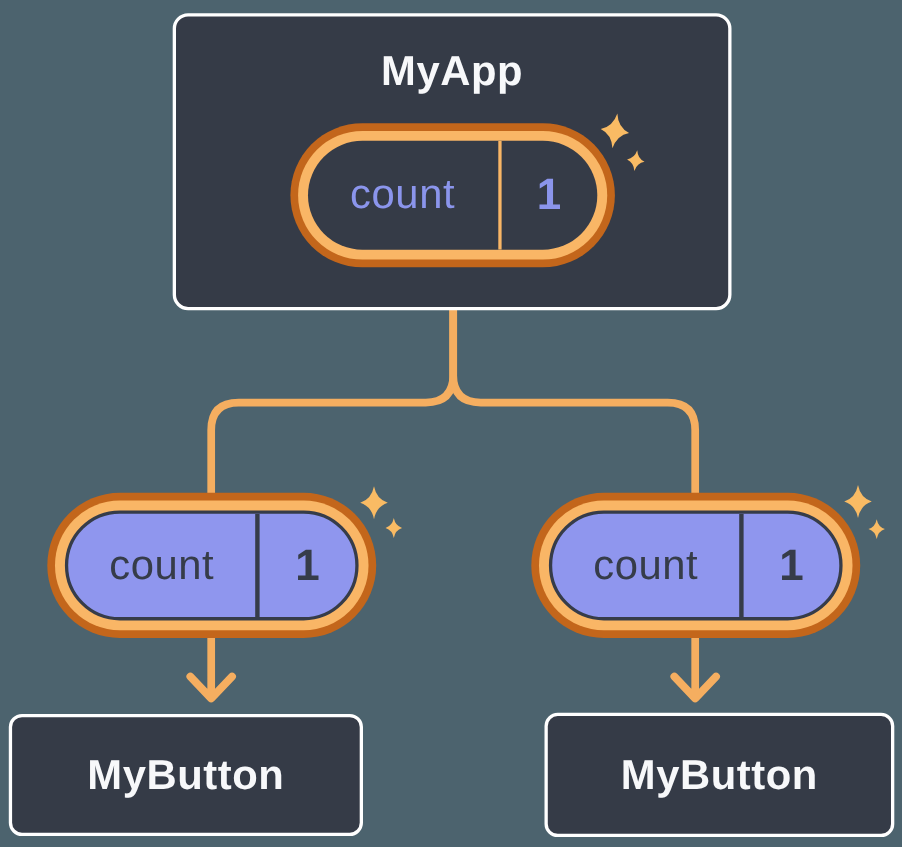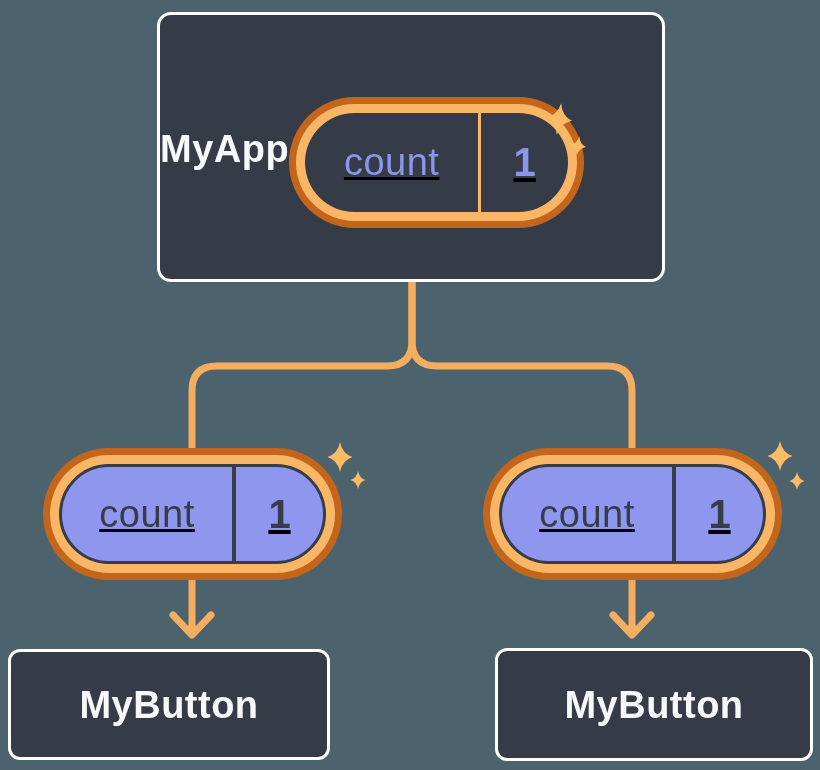--- a/index.html
+++ b/index.html
@@ -10,29 +10,29 @@
   *{margin:0;padding:0;box-sizing:border-box;}
   html,body{width:820px;height:770px;overflow:hidden;}
   body{background:var(--background);font-family:"Liberation Sans",sans-serif;position:relative;}
   .canvas{position:relative;width:820px;height:770px;}
   svg.layer{position:absolute;left:0;top:0;pointer-events:none;}
   #connector-layer{z-index:1;}
   #sparkle-layer{z-index:5;}
   .connector-path{stroke:var(--connector);stroke-width:7;fill:none;stroke-linecap:round;stroke-linejoin:round;}
   .sparkle{fill:var(--sparkle);}
   .component-box{position:absolute;background:var(--box-fill);border:3px solid var(--box-border);
-    border-radius:14px;z-index:2;display:flex;flex-direction:row;align-items:center;}
+    border-radius:14px;z-index:2;display:flex;flex-direction:column;align-items:center;}
   .component-title{color:var(--box-text);font-size:38px;font-weight:700;letter-spacing:.5px;line-height:40px;}
   #root-box{left:157px;top:12px;width:508px;height:270px;padding-top:30px;}
   #root-box .component-title{margin-bottom:27px;}
   #left-button-box{left:8px;top:649px;width:322px;height:111px;border-radius:12px;justify-content:center;}
   #right-button-box{left:495px;top:648px;width:318px;height:113px;border-radius:12px;justify-content:center;}
   .pill-outer{background:var(--ring-outer);border-radius:999px;padding:7px;z-index:2;}
   .pill-amber{background:var(--ring-inner);border-radius:999px;padding:9px;height:100%;}
-  .pill-core{display:flex;align-items:stretch;border-radius:999px;overflow:hidden;height:100%;text-decoration:underline;}
+  .pill-core{display:flex;align-items:stretch;border-radius:999px;overflow:hidden;height:100%;}
   .pill-core.dark{background:var(--box-fill);}
   .pill-core.light{background:var(--pill-light);border:3px solid var(--text-dark);}
   .pill-cell{display:flex;align-items:center;justify-content:center;}
   .pill-cell.label{flex:1;}
   .pill-cell.value{width:87px;}
   .pill-divider{width:3px;}
   .dark .pill-divider{background:var(--ring-inner);}
   .light .pill-divider{width:4px;background:var(--text-dark);}
   .state-label{font-size:38px;font-weight:400;letter-spacing:.5px;}
   .state-value{font-size:40px;font-weight:700;}

